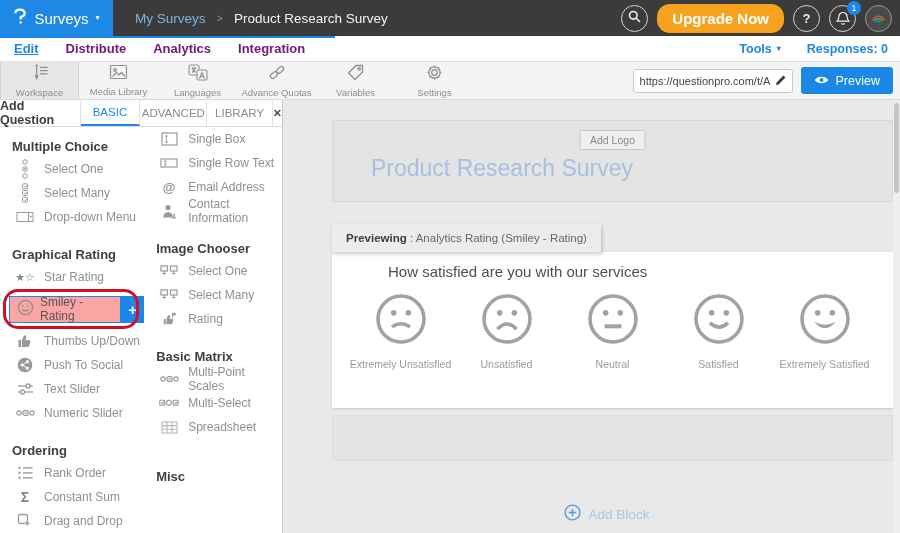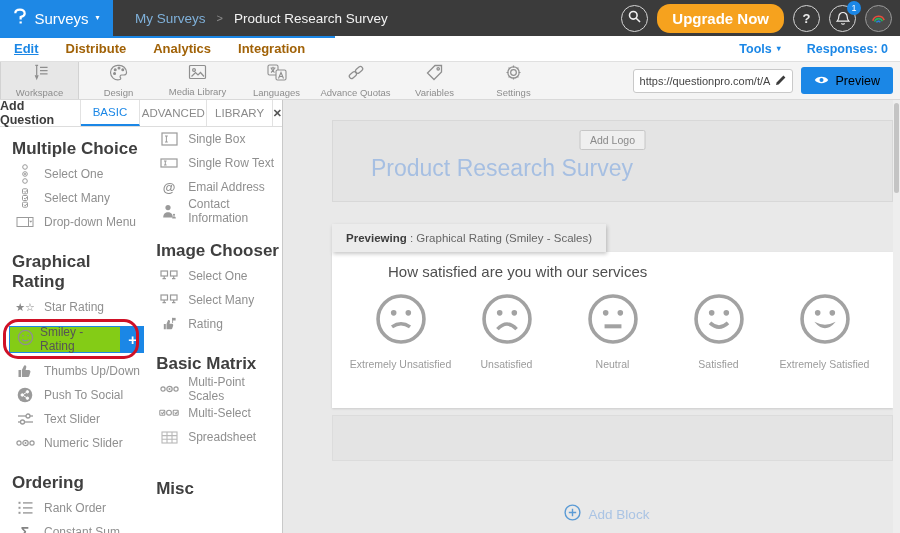--- a/index.html
+++ b/index.html
@@ -20,57 +20,57 @@
   .circle-btn { width:27px; height:27px; border:1.5px solid #d4d4d4; border-radius:50%; display:flex; align-items:center; justify-content:center; color:#ececec; font-size:13px; font-weight:700; flex:0 0 auto; }
   .upgrade-btn { background:#f6a21e; color:#fff; font-weight:700; font-size:15px; border-radius:13px; padding:6px 15px; white-space:nowrap; }
   .bell-wrap { position:relative; }
   .badge { position:absolute; top:-4px; right:-5px; background:#1b87e6; color:#fff; font-size:9px; font-weight:400; width:14px; height:14px; border-radius:50%; display:flex; align-items:center; justify-content:center; }
   .avatar { width:27px; height:27px; border-radius:50%; border:1.5px solid #9a9a9a; background:#4a4a4a; display:flex; align-items:center; justify-content:center; overflow:hidden; }
 
   
   .menubar { position:absolute; top:36px; left:0; right:0; height:26px; background:#fff; border-bottom:1px solid #e0e0e0; display:flex; align-items:center; z-index:4; }
   .menubar-accent { position:absolute; top:0; left:0; width:335px; height:2px; background:#1b87e6; }
   .menu-tabs { display:flex; gap:27px; margin-left:14px; }
-  .menu-tab { font-size:13px; font-weight:700; color:#a16207; }
+  .menu-tab { font-size:13px; font-weight:700; color:#701a75; }
   .menu-tab.active { color:#1b87e6; text-decoration:underline; }
   .menubar-right { margin-left:auto; display:flex; gap:26px; margin-right:12px; font-size:12.5px; color:#1b87e6; font-weight:700; align-items:center; }
   .tools-link { display:flex; align-items:center; gap:5px; }
 
   
   .toolbar { position:absolute; top:62px; left:0; right:0; height:38px; background:#f4f4f4; border-bottom:1px solid #d9d9d9; display:flex; align-items:stretch; z-index:3; }
   .tool-btn { width:79px; display:flex; flex-direction:column; align-items:center; justify-content:center; gap:2px; color:#8d8d8d; }
   .tool-btn.active { background:#e7e7e7; border-left:1px solid #d2d2d2; border-right:1px solid #d2d2d2; }
   .tool-label { font-size:9.5px; white-space:nowrap; }
   .toolbar-right { margin-left:auto; display:flex; align-items:center; gap:8px; margin-right:7px; }
   .url-field { width:160px; height:24px; background:#fff; border:1px solid #c9c9c9; border-radius:3px; display:flex; align-items:center; padding:0 6px; gap:4px; }
   .url-text { font-size:11px; color:#444; white-space:nowrap; overflow:hidden; flex:1; }
-  .preview-btn { background:#1b87e6; color:#000000; font-size:12.5px; height:27px; padding:0 13px; border-radius:3px; display:flex; align-items:center; gap:7px; }
+  .preview-btn { background:#1b87e6; color:#ffffff; font-size:12.5px; height:27px; padding:0 13px; border-radius:3px; display:flex; align-items:center; gap:7px; }
 
   
   .sidebar { position:absolute; top:100px; left:0; width:283px; bottom:0; background:#fff; border-right:1px solid #c9c9c9; z-index:2; }
   .sidebar-tabs { height:27px; display:flex; border-bottom:1px solid #ddd; font-size:11.5px; }
   .sb-tab { display:flex; align-items:center; justify-content:center; border-right:1px solid #e2e2e2; color:#8a8a8a; }
   .sb-title { width:84px; font-weight:700; color:#3d3d3d; font-size:12.5px; }
   .sb-basic { width:62px; color:#1b87e6; border-bottom:2px solid #1b87e6; }
   .sb-adv { width:70px; } .sb-lib { width:68px; }
   .sb-close { flex:1; border-right:none; color:#555; font-size:11px; font-weight:700; }
   .sidebar-body { display:flex; }
   .col1 { width:160px; } .col2 { width:153px; }
-  .sec-title { font-size:17px; font-weight:700; color:#3f3f3f; padding:12px 0 3px 12px; }
+  .sec-title { font-size:13px; font-weight:700; color:#3f3f3f; padding:12px 0 3px 12px; }
   .sec-title.gap { padding-top:18px; }
   .sec-title.gap-xl { padding-top:30px; }
   .q-item { display:flex; align-items:center; gap:9px; padding:5px 0 5px 15px; color:#8f8f8f; font-size:12px; height:24px; }
   .q-icon { width:20px; flex:0 0 20px; display:flex; justify-content:center; align-items:center; color:#9a9a9a; }
   .glyph-icon { font-size:11px; color:#8a8a8a; }
   .sigma { font-size:14px; font-weight:700; color:#848484; }
   .at { font-size:13px; font-weight:700; color:#8f8f8f; }
 
   .highlight-row { position:relative; height:40px; margin-left:6px; display:flex; align-items:center; }
   .red-oval { position:absolute; left:-3px; top:0px; width:136px; height:40px; border:3px solid #cf1126; border-radius:15px; pointer-events:none; }
-  .hl-box { display:flex; align-items:center; gap:6px; background:#84cc16; border:1px solid #1b87e6; height:27px; padding:0 7px; font-size:12px; color:#555; margin-left:3px; }
+  .hl-box { display:flex; align-items:center; gap:6px; background:#fca5a5; border:1px solid #1b87e6; height:27px; padding:0 7px; font-size:12px; color:#555; margin-left:3px; }
   .hl-plus { width:25px; height:27px; background:#1b87e6; color:#fff; display:flex; align-items:center; justify-content:center; font-size:15px; font-weight:700; }
 
   
   .main { position:absolute; top:100px; left:313px; right:0; bottom:0; background:#e9e9e9; }
   .survey-card { position:absolute; left:19px; right:7px; top:20px; height:82px; background:#e4e4e4; border:1px solid #d8d8d8; }
   .add-logo { position:absolute; top:9px; left:50%; transform:translateX(-50%); border:1px solid #c6c6c6; background:#efefef; color:#8a8a8a; font-size:10.5px; padding:3px 10px; border-radius:2px; white-space:nowrap; }
   .survey-title { position:absolute; left:38px; top:34px; font-size:23px; color:#a6bfe2; }
   .preview-wrap { position:absolute; left:19px; right:7px; top:124px; }
   .preview-tab { display:inline-block; background:#ececec; box-shadow:1px 2px 4px rgba(0,0,0,0.22); padding:8px 14px; font-size:11.5px; color:#666; position:relative; z-index:2; white-space:nowrap; }
   .preview-tab b { color:#3d3d3d; }
@@ -161,32 +161,20 @@
     <span data-interactable="false"><svg width="20" height="17" viewBox="0 0 20 18">
           <g fill="none" stroke="#8f8f8f" stroke-width="1.3">
             <path d="M6.5 1.5 v10.5 M5 1.5 h3"></path>
             <path d="M6.5 15.5 l-1.2-3 h2.4z" fill="#8f8f8f"></path>
             <path d="M10 3.5 h8 M10 7 h8 M10 10.5 h8"></path>
           </g>
         </svg></span>
     <span class="tool-label" data-interactable="false">Workspace</span>
   </div>
   <div class="tool-btn" data-interactable="true">
-    <span data-interactable="false"><svg width="18" height="17" viewBox="0 0 19 18">
-          <g fill="none" stroke="#8f8f8f" stroke-width="1.2">
-            <path d="M9.5 1.5 a7.7 7.7 0 1 0 0 15.2 c1.8 0 2.2-1.2 1.5-2.2 -.8-1.2-.2-2.8 1.3-2.8 h2.2 a3 3 0 0 0 3-3 a7.7 7.7 0 0 0-8-7.2z"></path>
-            <circle cx="5.5" cy="6" r="1" fill="#8f8f8f"></circle>
-            <circle cx="9.5" cy="4.3" r="1" fill="#8f8f8f"></circle>
-            <circle cx="13.5" cy="6" r="1" fill="#8f8f8f"></circle>
-            <circle cx="4.8" cy="10" r="1" fill="#8f8f8f"></circle>
-          </g>
-        </svg></span>
-    <span class="tool-label" data-interactable="false">Design</span>
-  </div>
-  <div class="tool-btn" data-interactable="true">
     <span data-interactable="false"><svg width="19" height="16" viewBox="0 0 19 16">
           <g fill="none" stroke="#8f8f8f" stroke-width="1.2">
             <rect x="1.5" y="1.5" width="16" height="13" rx="1"></rect>
             <circle cx="6" cy="6" r="1.4"></circle>
             <path d="M3.5 12.5 l4-4 2.5 2.5 2.5-2.5 3.5 4"></path>
           </g>
         </svg></span>
     <span class="tool-label" data-interactable="false">Media Library</span>
   </div>
   <div class="tool-btn" data-interactable="true">
@@ -516,21 +504,21 @@
   </div>
 </div>
 
 <div class="main" data-interactable="false">
   <div class="survey-card" data-interactable="false">
     <div class="add-logo" data-interactable="true">Add Logo</div>
     <div class="survey-title" data-interactable="true">Product Research Survey</div>
   </div>
 
   <div class="preview-wrap" data-interactable="false">
-    <div class="preview-tab" data-interactable="false"><b>Previewing</b><span> : </span><span>Graphical Rating (Smiley - Scales)</span></div>
+    <div class="preview-tab" data-interactable="false"><b>Previewing</b><span> : </span><span>Analytics Rating (Smiley - Rating)</span></div>
     <div class="preview-body" data-interactable="false">
       <div class="question" data-interactable="false">How satisfied are you with our services</div>
       <div class="smiley-row" data-interactable="false">
         <div class="smiley-cell" data-interactable="true">
           <svg width="54" height="54" viewBox="0 0 48 48">
               <g fill="none" stroke="#a2a2a2" stroke-width="3.2">
                 <circle cx="24" cy="24" r="20.4"></circle>
                 <circle cx="17.5" cy="18.5" r="2.5" fill="#a2a2a2" stroke="none"></circle>
                 <circle cx="30.5" cy="18.5" r="2.5" fill="#a2a2a2" stroke="none"></circle>
                 <path d="M16 31 Q24 25.5 32 31"></path>

